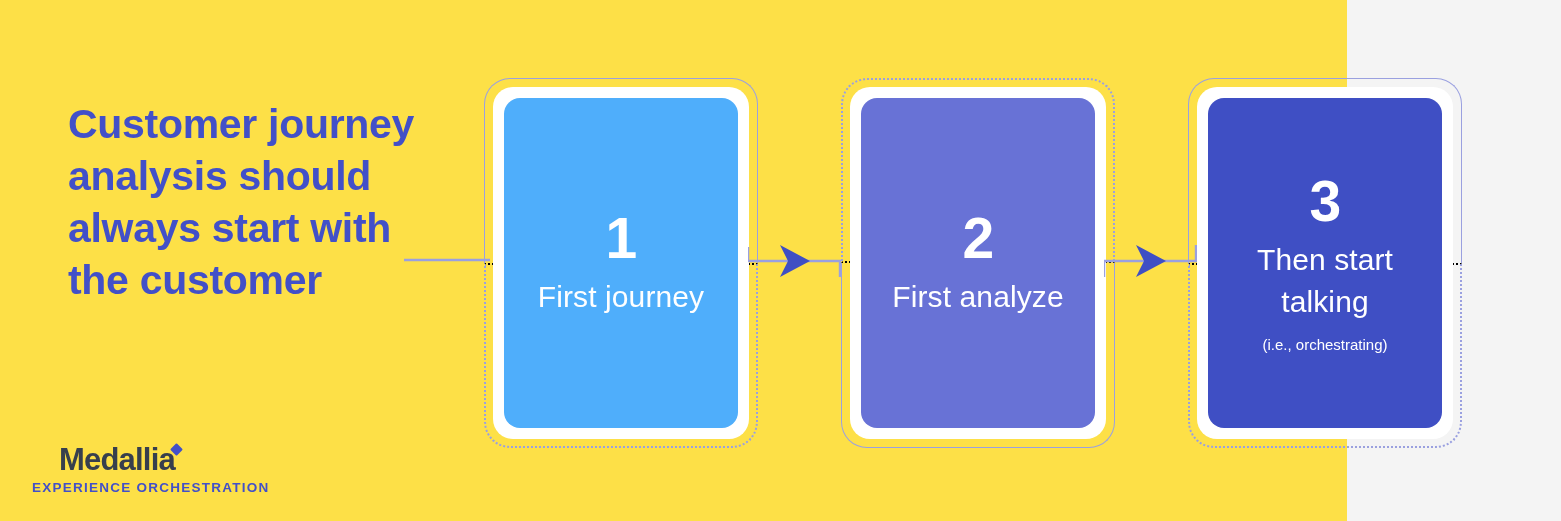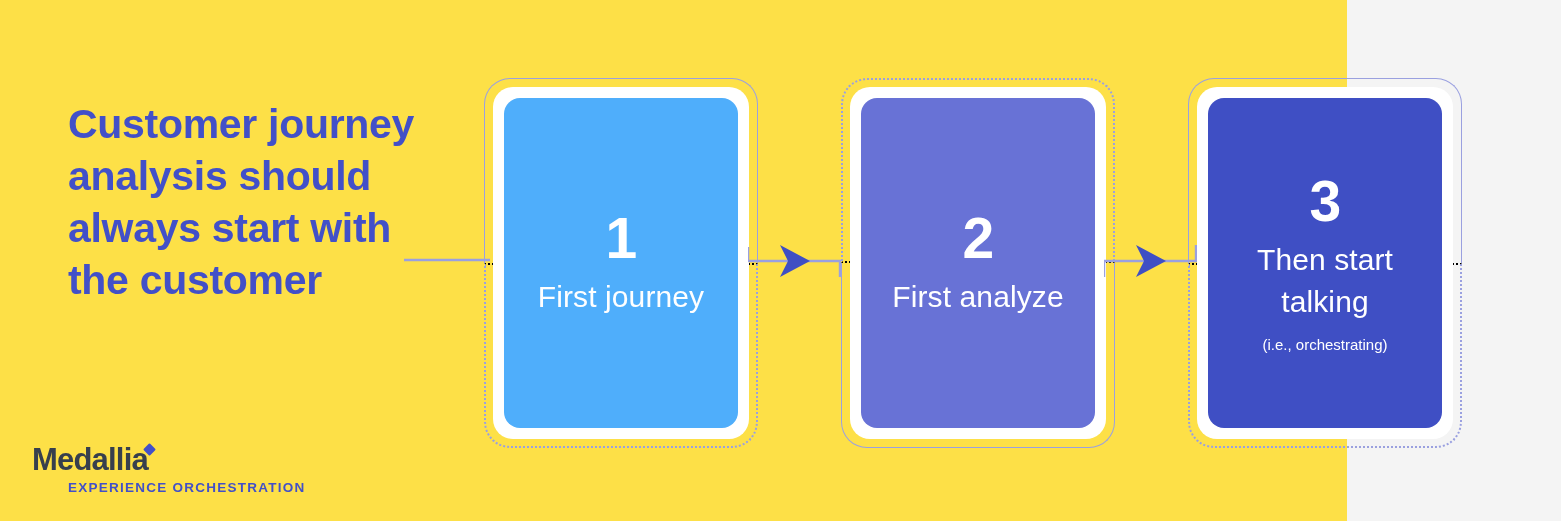--- a/index.html
+++ b/index.html
@@ -38,38 +38,38 @@
     left: 32px;
     top: 443px;
   }
   .logo-word {
     position: relative;
     font-size: 31px;
     font-weight: bold;
     letter-spacing: -0.8px;
     color: #373f4d;
     line-height: 34px;
+    margin-left: 27px;
   }
   .logo-diamond {
     position: absolute;
     left: 113px;
     top: 2px;
     width: 9px;
     height: 9px;
     background: #4250c8;
     transform: rotate(45deg);
     border-radius: 1px;
   }
   .logo-tag {
     margin-top: 3px;
     font-size: 13.5px;
     font-weight: bold;
     letter-spacing: 1.25px;
     color: #4250c8;
-    margin-left: 36px;
   }
 
   
   .step {
     position: absolute;
     top: 78px;
     width: 274px;
     height: 370px;
   }
   .step-1 { left: 484px; }

